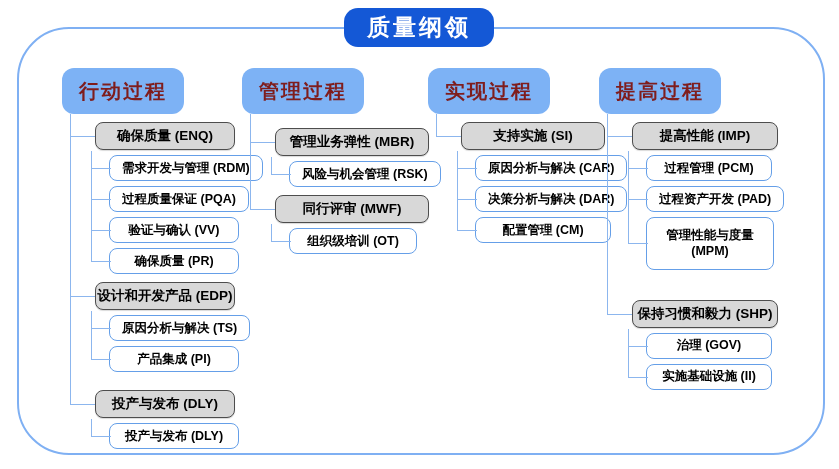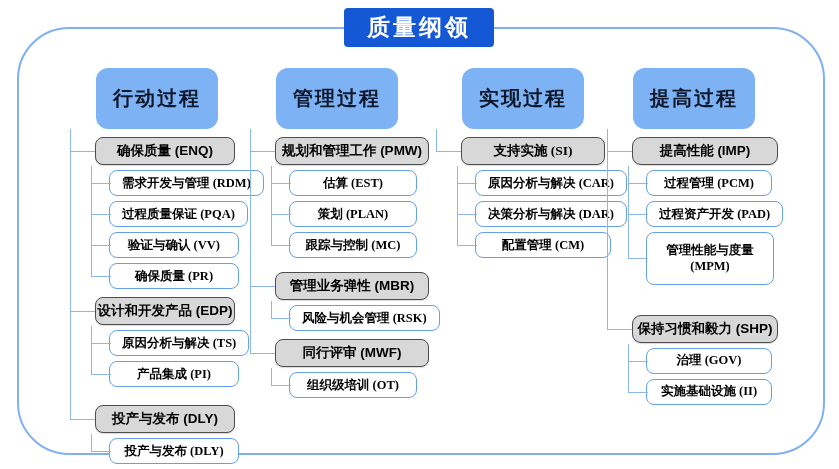--- a/index.html
+++ b/index.html
@@ -15,30 +15,30 @@
   html,body{width:839px;height:469px;background:#ffffff;overflow:hidden;
     font-family:"Liberation Sans","DejaVu Sans",sans-serif;}
   .canvas{position:relative;width:839px;height:469px;background:#fff;}
 
   .outer-frame{
     position:absolute;left:17px;top:27px;width:808px;height:428px;
     border:2px solid var(--outer-border);border-radius:52px;background:transparent;
   }
   .diagram-title{
     position:absolute;left:344px;top:8px;width:150px;height:39px;
-    background:var(--title-bg);border-radius:4px;color:#fff;
+    background:var(--title-bg);border-radius:14px;color:#fff;
     display:flex;align-items:center;justify-content:center;
     font-size:23px;font-weight:bold;letter-spacing:3px;z-index:5;
   }
 
   .column{position:absolute;top:68px;}
   .col-header{
-    width:122px;height:61px;background:var(--header-bg);border-radius:12px;
-    color:#0f172a;font-size:20px;font-weight:bold;letter-spacing:2px;
-    display:flex;align-items:center;justify-content:center;margin-left:34px;
+    width:122px;height:46px;background:var(--header-bg);border-radius:12px;
+    color:#7f1d1d;font-size:20px;font-weight:bold;letter-spacing:2px;
+    display:flex;align-items:center;justify-content:center;
   }
 
   .group{position:relative;margin-left:33px;margin-top:var(--gap,8px);--gap:8px;}
   
   .group::before{
     content:'';position:absolute;left:-25px;width:25px;
     top:calc(-1 * var(--gap));height:calc(var(--gap) + 14px);
     border-left:1.5px solid var(--line);border-bottom:1.5px solid var(--line);
   }
   
@@ -54,38 +54,38 @@
     display:flex;align-items:center;justify-content:center;
     font-size:13.5px;font-weight:bold;color:#000;white-space:nowrap;
     box-shadow:0 1px 1px rgba(0,0,0,0.15);
   }
 
   .l3box{
     position:relative;margin-left:14px;margin-top:5px;
     min-height:26px;min-width:130px;width:max-content;padding:2px 12px;
     background:#fff;border:1.5px solid var(--l3-border);border-radius:8px;
     display:flex;align-items:center;justify-content:center;text-align:center;
-    font-size:12.5px;font-weight:bold;color:#000;white-space:nowrap;font-family:Liberation Serif, serif;
+    font-size:12.5px;font-weight:bold;color:#000;white-space:nowrap;
   }
   
   .l3box::before{
     content:'';position:absolute;left:-19px;width:19px;
     top:-5px;height:calc(50% + 5px);
     border-left:1.5px solid var(--line);border-bottom:1.5px solid var(--line);
   }
   .group .l3box:not(:last-child)::after{
     content:'';position:absolute;left:-19px;top:50%;bottom:-6px;
     border-left:1.5px solid var(--line);
   }
 
   .c2 .l2box{min-width:154px;}
   .c2 .l3box{min-width:128px;}
-  .c3 .l2box{min-width:144px;font-family:Liberation Serif, serif;}
+  .c3 .l2box{min-width:144px;}
   .c3 .l3box{min-width:136px;}
-  .c4 .l2box{min-width:146px;border-radius:9px;}
+  .c4 .l2box{min-width:146px;}
   .c4 .l3box{min-width:126px;}
   .wrap2{white-space:normal;width:128px;line-height:1.3;padding:9px 6px;}
 </style>
 </head>
 <body>
 
 <div class="canvas">
   <div class="outer-frame"></div>
   <div class="diagram-title">质量纲领</div>
 
@@ -104,26 +104,20 @@
       <div class="l3box">产品集成 (PI)</div>
     </div>
     <div class="group" style="--gap:18px">
       <div class="l2box">投产与发布 (DLY)</div>
       <div class="l3box">投产与发布 (DLY)</div>
     </div>
   </div>
 
   <div class="column c2" style="left:242px">
     <div class="col-header">管理过程</div>
-    <div class="group">
-      <div class="l2box">规划和管理工作 (PMW)</div>
-      <div class="l3box">估算 (EST)</div>
-      <div class="l3box">策划 (PLAN)</div>
-      <div class="l3box">跟踪与控制 (MC)</div>
-    </div>
     <div class="group" style="--gap:14px">
       <div class="l2box">管理业务弹性 (MBR)</div>
       <div class="l3box">风险与机会管理 (RSK)</div>
     </div>
     <div class="group">
       <div class="l2box">同行评审 (MWF)</div>
       <div class="l3box">组织级培训 (OT)</div>
     </div>
   </div>
 

